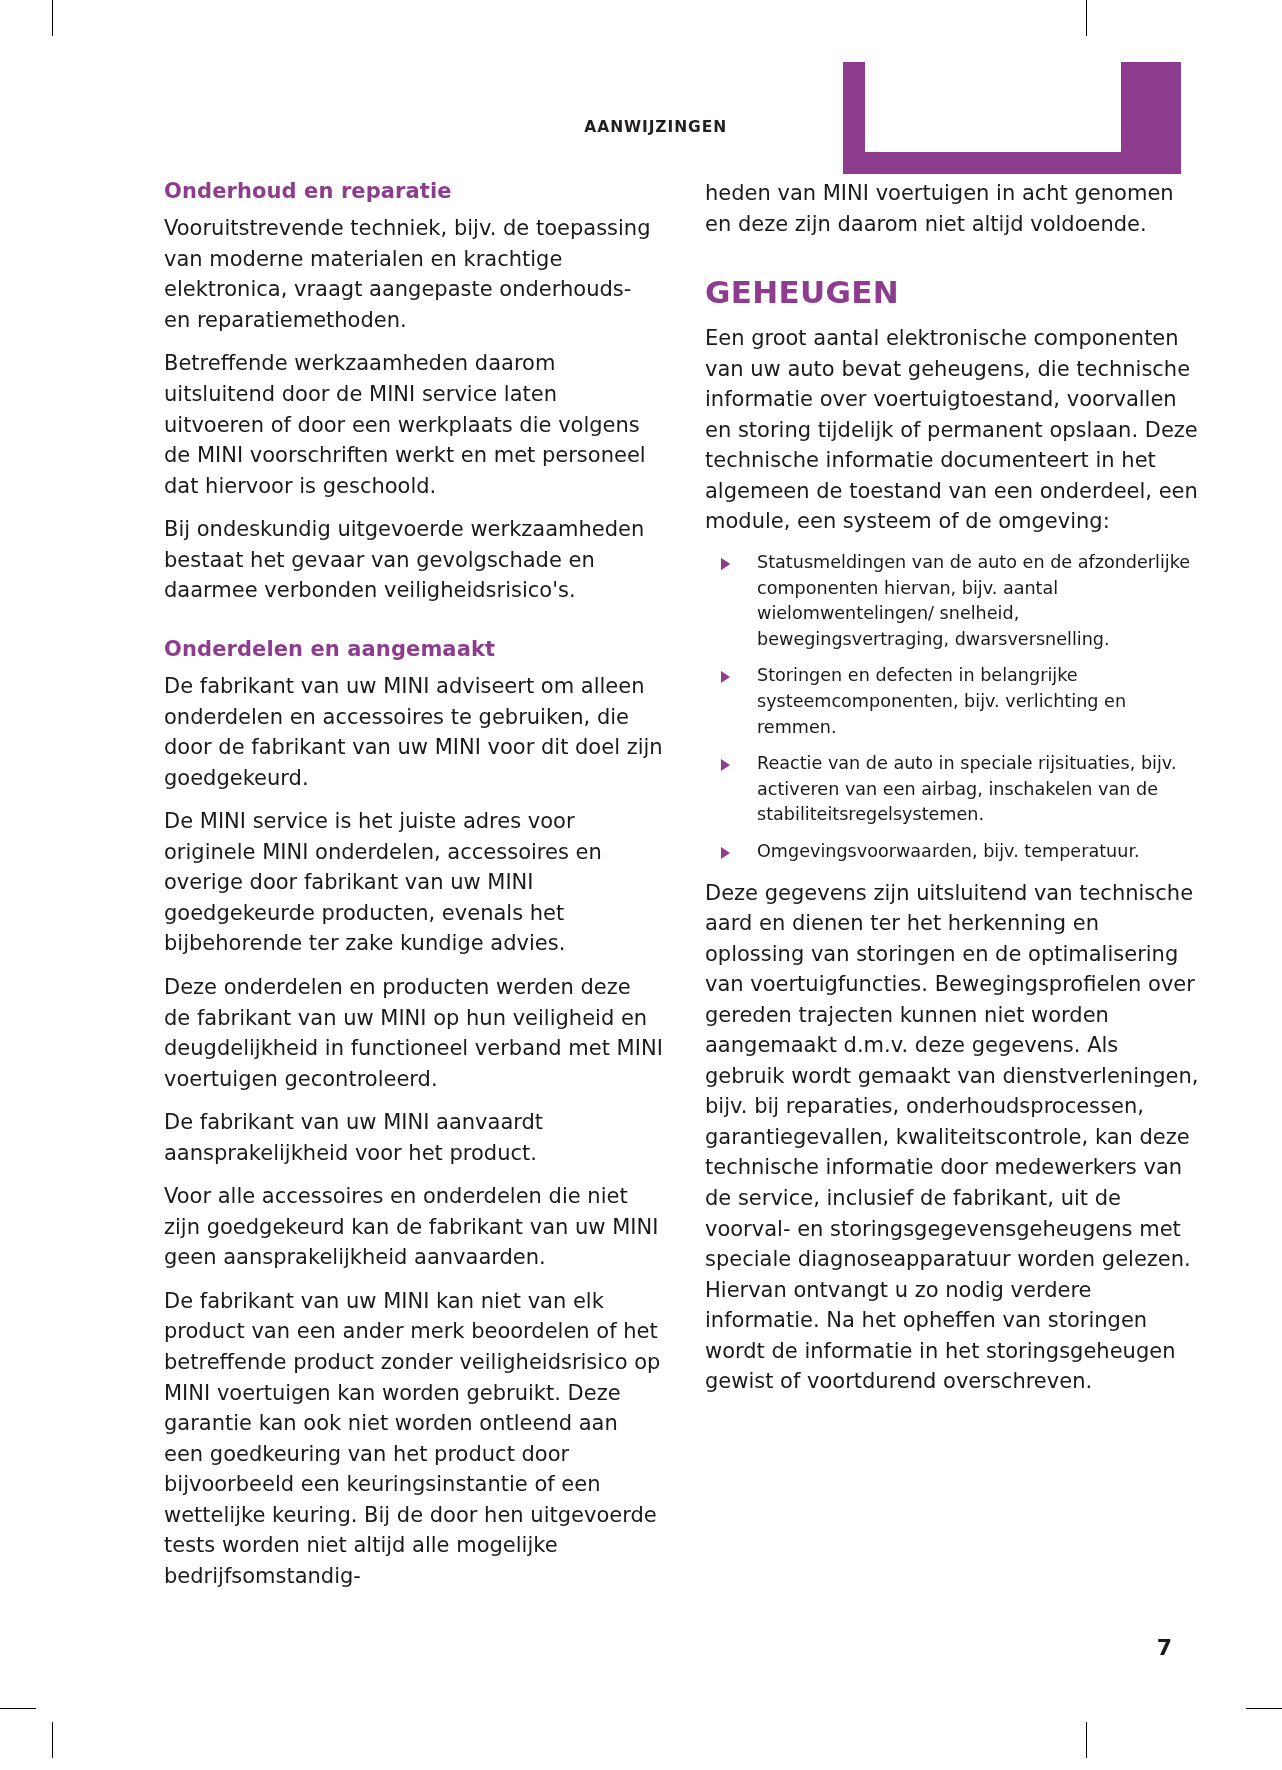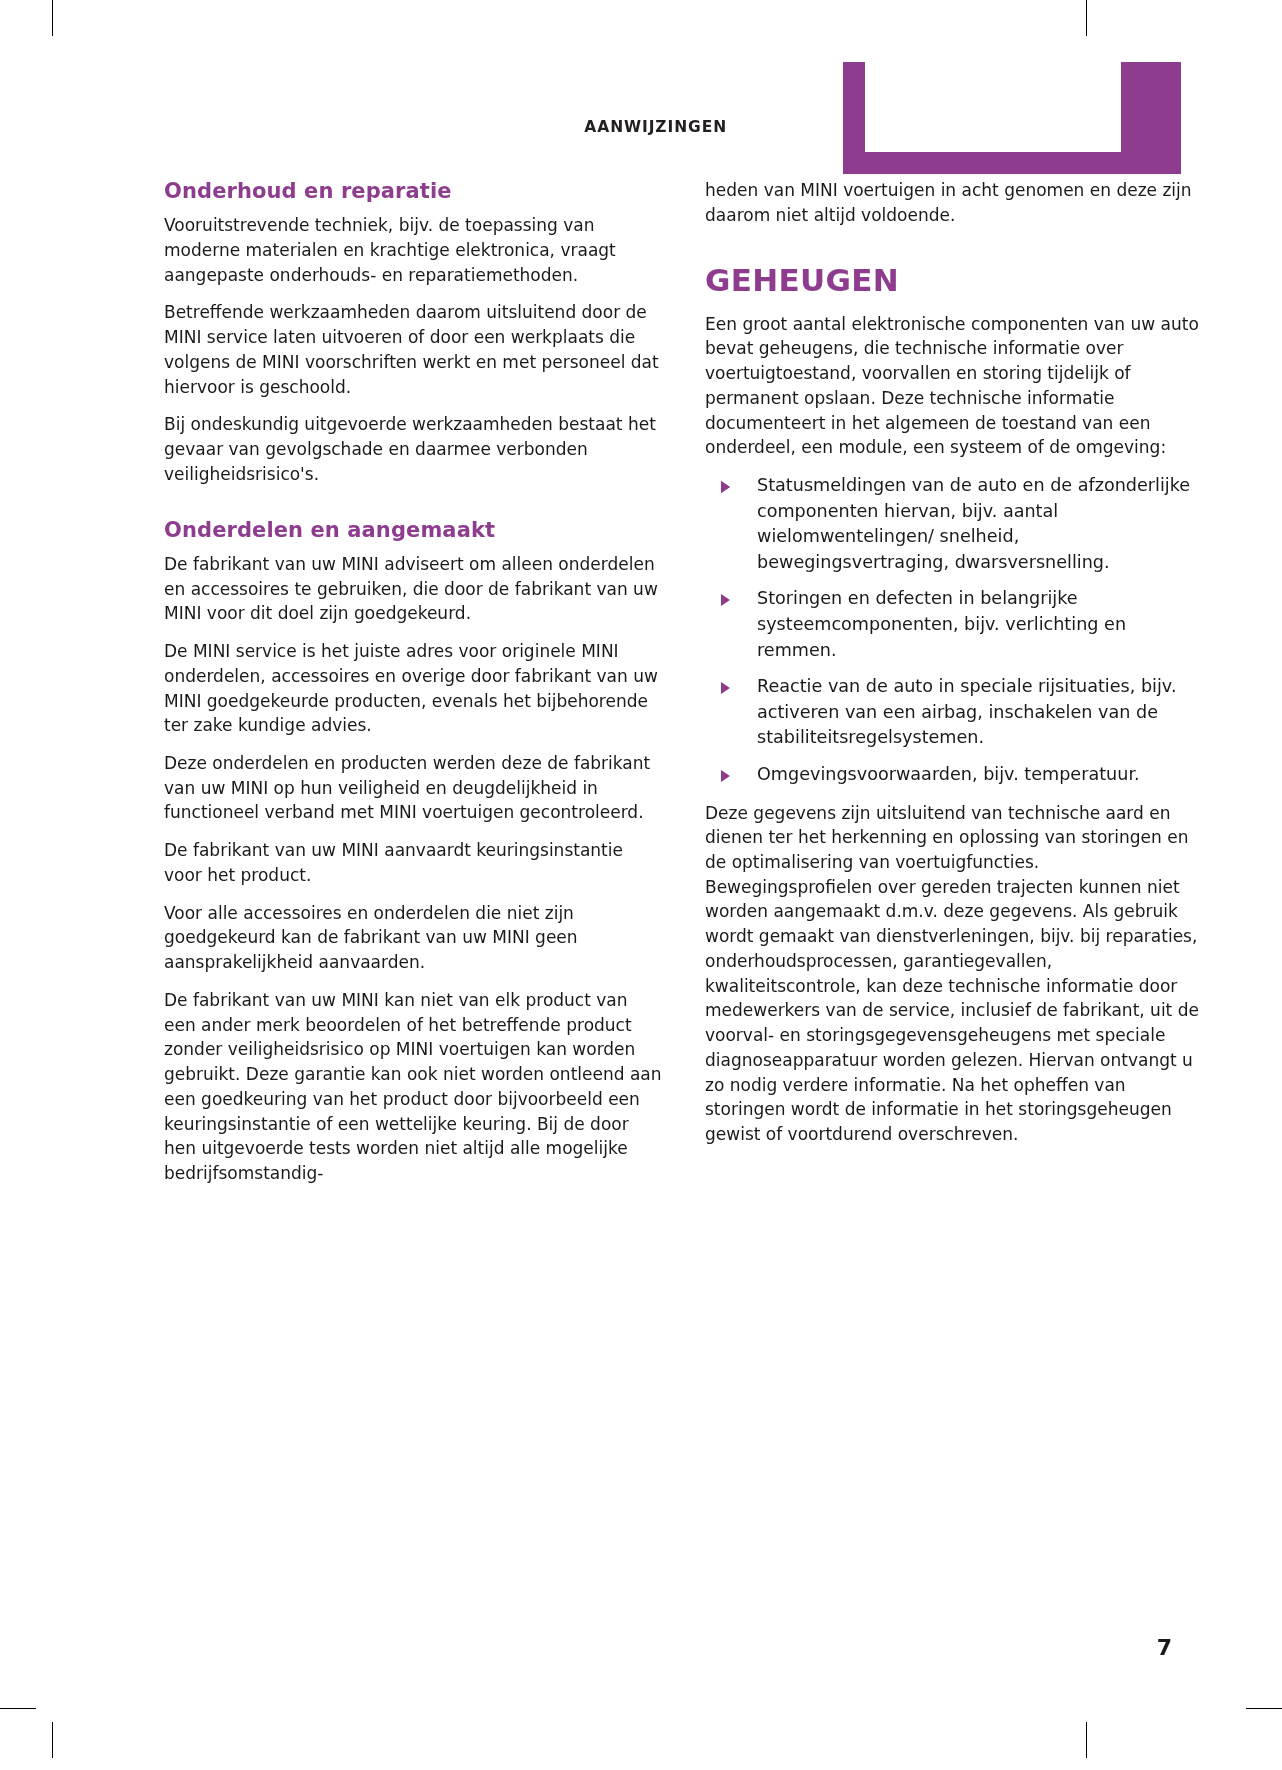--- a/index.html
+++ b/index.html
@@ -87,21 +87,21 @@
   }
   h1.chapter-title {
     font-size: 31px;
     font-weight: bold;
     color: #8e3d8e;
     margin: 36px 0 14px 0;
     line-height: 1.1;
     letter-spacing: 0.3px;
   }
   p.para {
-    font-size: 17px;
+    font-size: 21px;
     line-height: 1.455;
     margin: 0 0 13px 0;
     color: #1a1a1a;
     text-align: left;
     hyphens: manual;
   }
 
   ul.bullets {
     list-style: none;
     margin: 2px 0 13px 0;
@@ -158,21 +158,21 @@
   <div class="col">
     <h2 class="section-title">Onderhoud en reparatie</h2>
     <p class="para">Vooruitstrevende techniek, bijv. de toepassing van moderne materialen en krachtige elektronica, vraagt aangepaste onderhouds- en reparatiemethoden.</p>
     <p class="para">Betreffende werkzaamheden daarom uitsluitend door de MINI service laten uitvoeren of door een werkplaats die volgens de MINI voorschriften werkt en met personeel dat hiervoor is geschoold.</p>
     <p class="para">Bij ondeskundig uitgevoerde werkzaamheden bestaat het gevaar van gevolgschade en daarmee verbonden veiligheidsrisico's.</p>
 
     <h2 class="section-title" style="margin-top:30px;">Onderdelen en aangemaakt</h2>
     <p class="para">De fabrikant van uw MINI adviseert om alleen onderdelen en accessoires te gebruiken, die door de fabrikant van uw MINI voor dit doel zijn goedgekeurd.</p>
     <p class="para">De MINI service is het juiste adres voor originele MINI onderdelen, accessoires en overige door fabrikant van uw MINI goedgekeurde producten, evenals het bijbehorende ter zake kundige advies.</p>
     <p class="para">Deze onderdelen en producten werden deze de fabrikant van uw MINI op hun veiligheid en deugdelijkheid in functioneel verband met MINI voertuigen gecontroleerd.</p>
-    <p class="para">De fabrikant van uw MINI aanvaardt keuringsinstantie voor het product.</p>
+    <p class="para">De fabrikant van uw MINI aanvaardt aansprakelijkheid voor het product.</p>
     <p class="para">Voor alle accessoires en onderdelen die niet zijn goedgekeurd kan de fabrikant van uw MINI geen aansprakelijkheid aanvaarden.</p>
     <p class="para">De fabrikant van uw MINI kan niet van elk product van een ander merk beoordelen of het betreffende product zonder veiligheidsrisico op MINI voertuigen kan worden gebruikt. Deze garantie kan ook niet worden ontleend aan een goedkeuring van het product door bijvoorbeeld een keuringsinstantie of een wettelijke keuring. Bij de door hen uitgevoerde tests worden niet altijd alle mogelijke bedrijfsomstandig-</p>
   </div>
 
   <div class="col">
     <p class="para">heden van MINI voertuigen in acht genomen en deze zijn daarom niet altijd voldoende.</p>
 
     <h1 class="chapter-title">GEHEUGEN</h1>
 
     <p class="para">Een groot aantal elektronische componenten van uw auto bevat geheugens, die technische informatie over voertuigtoestand, voorvallen en storing tijdelijk of permanent opslaan. Deze technische informatie documenteert in het algemeen de toestand van een onderdeel, een module, een systeem of de omgeving:</p>

